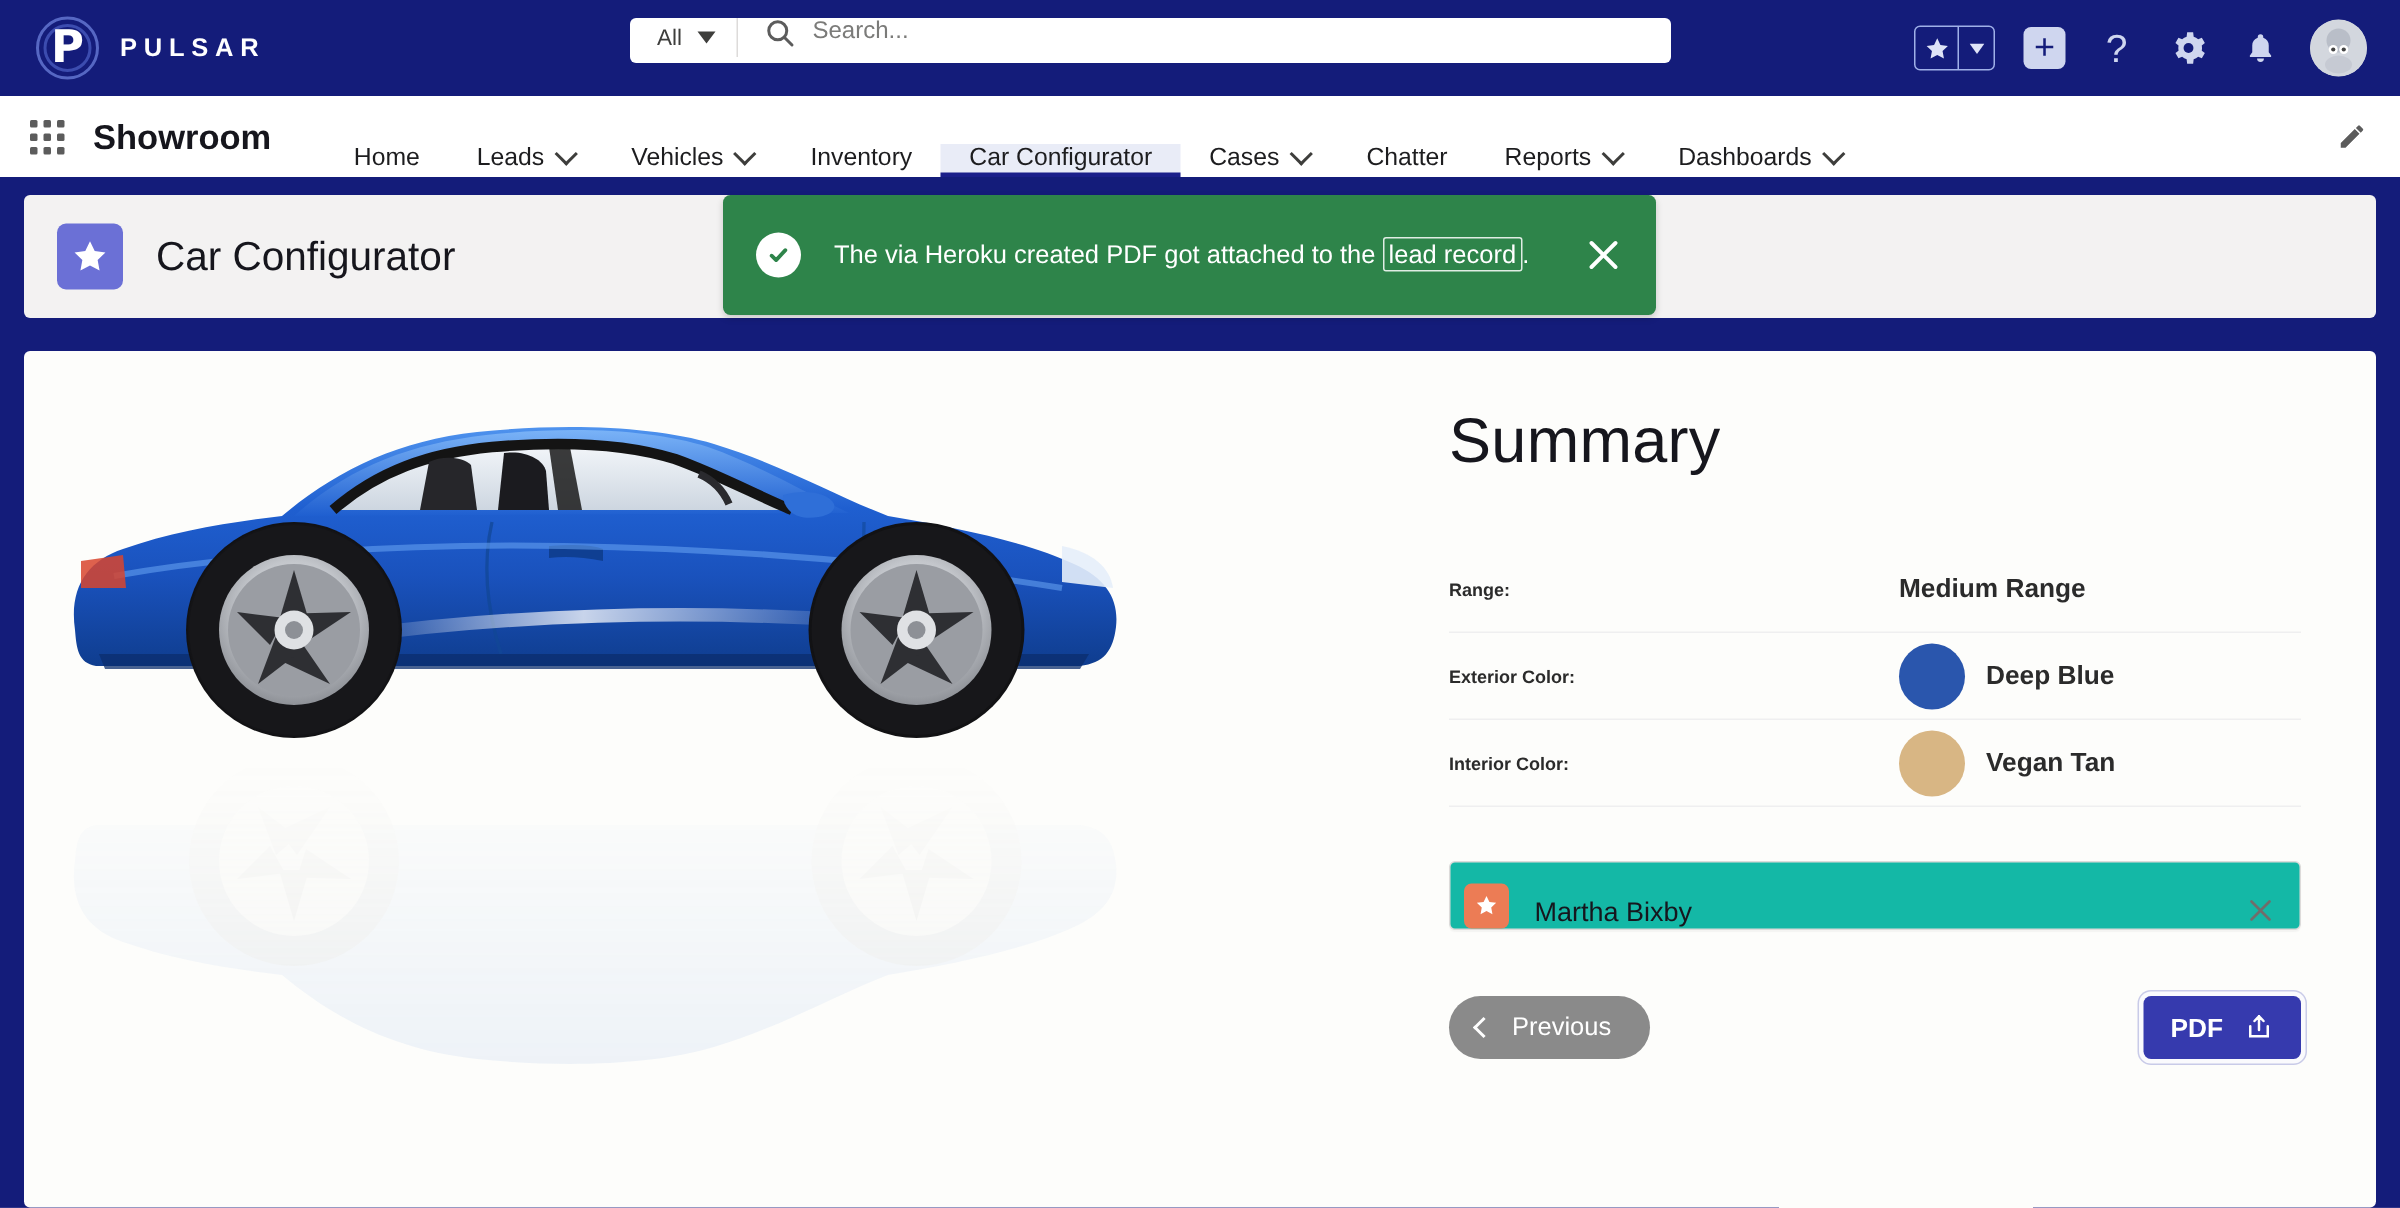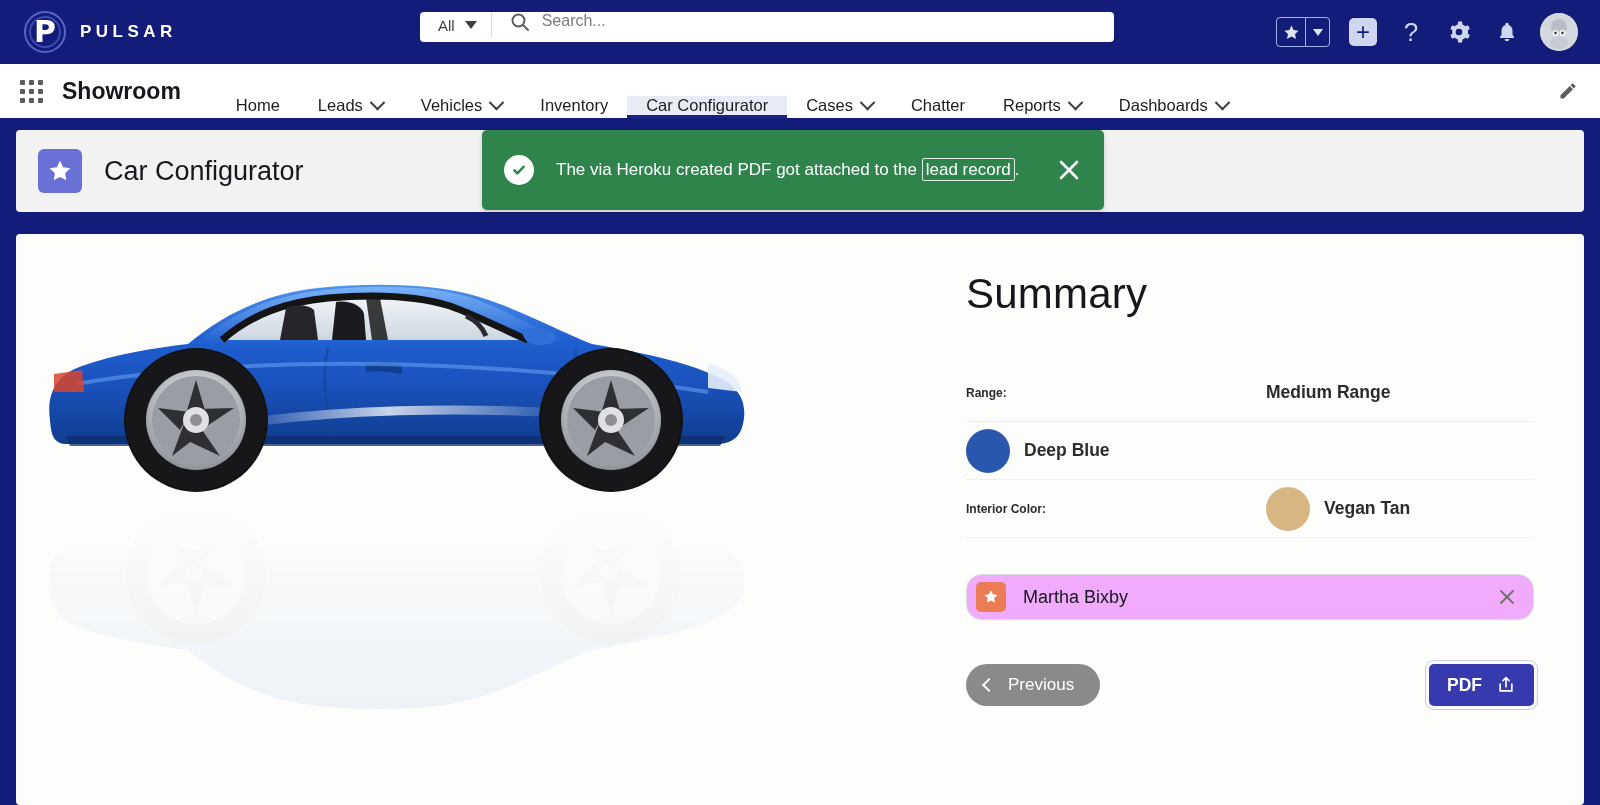--- a/index.html
+++ b/index.html
@@ -236,24 +236,24 @@
     flex: 0 0 auto;
   }
 
   
   .lead-block { margin-top: 36px; }
   .lead-label {
     font-size: 14.5px; color: #3e3e3c; margin-bottom: 7px;
   }
   .lead-pill {
     height: 46px;
-    background: #f0abfc;
+    background: #14b8a6;
     border: 1px solid #dddbda;
-    border-radius: 16px;
-    display: flex; align-items: center;
+    border-radius: 4px;
+    display: flex; align-items: flex-end;
     padding: 0 14px 0 9px;
     box-shadow: 0 1px 1px rgba(0,0,0,.04);
   }
   .lead-badge {
     width: 30px; height: 30px; border-radius: 5px;
     background: #ec7c55;
     display: flex; align-items: center; justify-content: center;
     color: #fff; flex: 0 0 auto;
   }
   .lead-name {
@@ -607,20 +607,21 @@
       <div class="summary-title">Summary</div>
 
       <div class="spec-table">
         <div class="spec-row">
           <div class="spec-label">Range:</div>
           <div class="spec-value">
             <span>Medium Range</span>
           </div>
         </div>
         <div class="spec-row">
+          <div class="spec-label">Exterior Color:</div>
           <div class="spec-value">
             <span class="swatch" id="sw1" style="background: rgb(42, 86, 173);"></span>
             <span>Deep Blue</span>
           </div>
         </div>
         <div class="spec-row">
           <div class="spec-label">Interior Color:</div>
           <div class="spec-value">
             <span class="swatch" id="sw2" style="background: rgb(216, 182, 132);"></span>
             <span>Vegan Tan</span>

